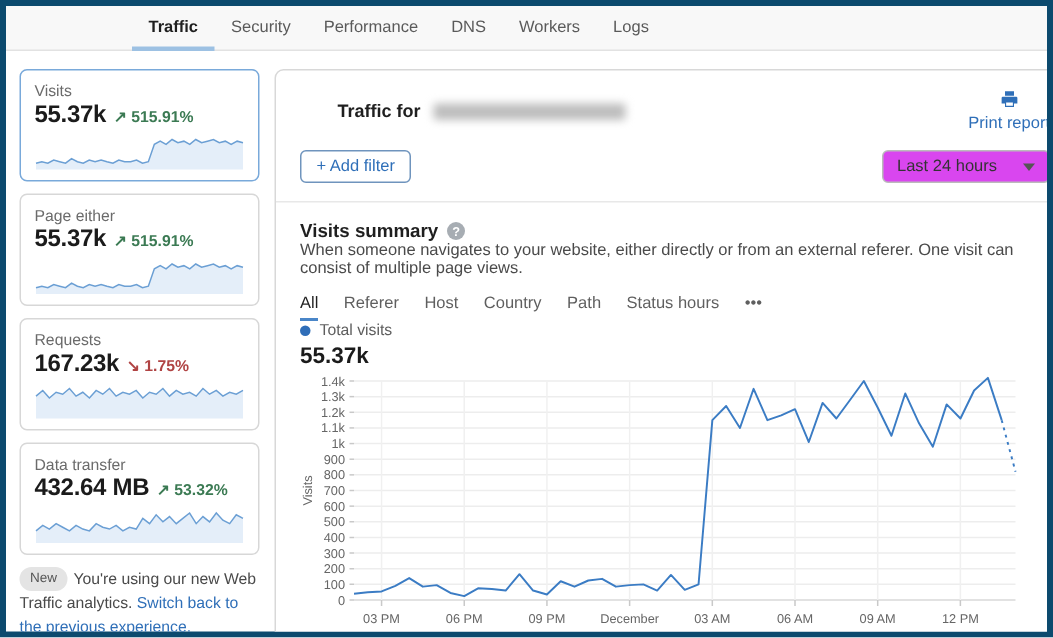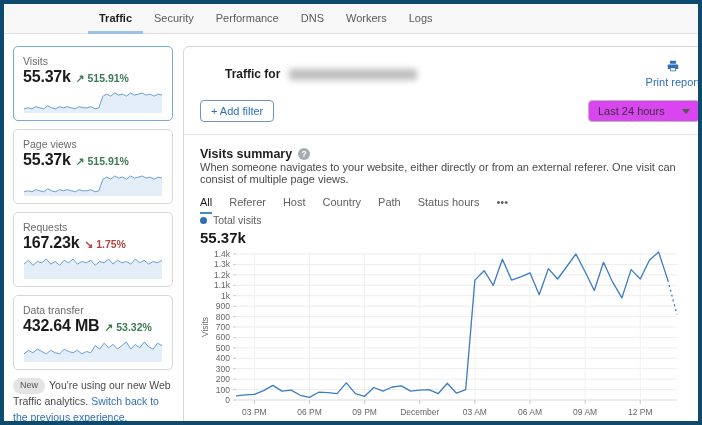--- a/index.html
+++ b/index.html
@@ -118,21 +118,21 @@
           <span class="stat-value">55.37k</span>
           <span class="stat-delta up"><span>↗</span> <span>515.91%</span></span>
         </div>
         <svg class="spark" width="140" height="26">
             <path d="M1,25 L1.0,20.8 L4.9,19.8 L8.9,20.8 L12.8,18.7 L16.8,19.8 L20.7,20.8 L24.7,17.7 L28.6,19.8 L32.5,20.8 L36.5,18.7 L40.4,19.8 L44.4,18.7 L48.3,19.8 L52.3,20.8 L56.2,18.7 L60.1,19.8 L64.1,19.8 L68.0,18.7 L72.0,20.8 L75.9,19.8 L79.9,8.2 L83.8,6.1 L87.7,8.2 L91.7,5.0 L95.6,7.1 L99.6,6.1 L103.5,8.2 L107.5,5.0 L111.4,7.1 L115.3,6.1 L119.3,5.0 L123.2,7.1 L127.2,6.1 L131.1,8.2 L135.1,6.1 L139.0,7.1 L139,25 Z" fill="#e4eef9" stroke="none"></path>
             <polyline points="1.0,20.8 4.9,19.8 8.9,20.8 12.8,18.7 16.8,19.8 20.7,20.8 24.7,17.7 28.6,19.8 32.5,20.8 36.5,18.7 40.4,19.8 44.4,18.7 48.3,19.8 52.3,20.8 56.2,18.7 60.1,19.8 64.1,19.8 68.0,18.7 72.0,20.8 75.9,19.8 79.9,8.2 83.8,6.1 87.7,8.2 91.7,5.0 95.6,7.1 99.6,6.1 103.5,8.2 107.5,5.0 111.4,7.1 115.3,6.1 119.3,5.0 123.2,7.1 127.2,6.1 131.1,8.2 135.1,6.1 139.0,7.1" fill="none" stroke="#6b9fd4" stroke-width="1"></polyline>
           </svg>
       </article>
 
       <article class="stat-card">
-        <div class="stat-label">Page views</div>
+        <div class="stat-label">Page either</div>
         <div class="stat-row">
           <span class="stat-value">55.37k</span>
           <span class="stat-delta up"><span>↗</span> <span>515.91%</span></span>
         </div>
         <svg class="spark" width="140" height="26">
             <path d="M1,25 L1.0,20.8 L4.9,19.8 L8.9,20.8 L12.8,18.7 L16.8,19.8 L20.7,20.8 L24.7,17.7 L28.6,19.8 L32.5,20.8 L36.5,18.7 L40.4,19.8 L44.4,18.7 L48.3,19.8 L52.3,20.8 L56.2,18.7 L60.1,19.8 L64.1,19.8 L68.0,18.7 L72.0,20.8 L75.9,19.8 L79.9,8.2 L83.8,6.1 L87.7,8.2 L91.7,5.0 L95.6,7.1 L99.6,6.1 L103.5,8.2 L107.5,5.0 L111.4,7.1 L115.3,6.1 L119.3,5.0 L123.2,7.1 L127.2,6.1 L131.1,8.2 L135.1,6.1 L139.0,7.1 L139,25 Z" fill="#e4eef9" stroke="none"></path>
             <polyline points="1.0,20.8 4.9,19.8 8.9,20.8 12.8,18.7 16.8,19.8 20.7,20.8 24.7,17.7 28.6,19.8 32.5,20.8 36.5,18.7 40.4,19.8 44.4,18.7 48.3,19.8 52.3,20.8 56.2,18.7 60.1,19.8 64.1,19.8 68.0,18.7 72.0,20.8 75.9,19.8 79.9,8.2 83.8,6.1 87.7,8.2 91.7,5.0 95.6,7.1 99.6,6.1 103.5,8.2 107.5,5.0 111.4,7.1 115.3,6.1 119.3,5.0 123.2,7.1 127.2,6.1 131.1,8.2 135.1,6.1 139.0,7.1" fill="none" stroke="#6b9fd4" stroke-width="1"></polyline>
           </svg>
       </article>
 

